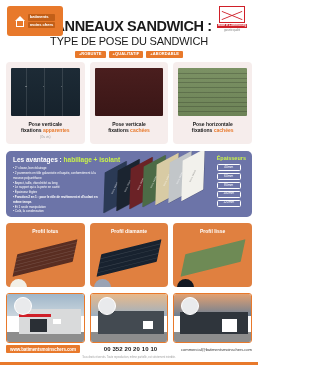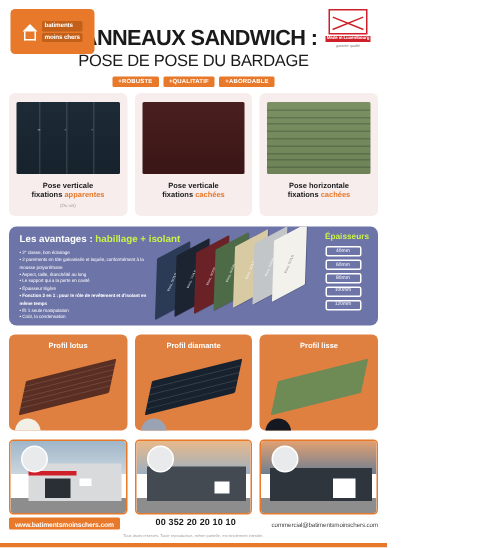--- a/index.html
+++ b/index.html
@@ -227,21 +227,21 @@
       <span class="seal-box">
         <span class="x1"></span>
           <span class="x2"></span>
       </span>
       <span class="seal-label">Made in Luxembourg</span>
       <span class="seal-sub">garantie qualité</span>
     </div>
 
     <div class="title-wrap">
       <div class="title-main">PANNEAUX SANDWICH :</div>
-      <div class="title-sub">POSE DE POSE DU BARDAGE</div>
+      <div class="title-sub">TYPE DE POSE DU SANDWICH</div>
       <div class="badges">
         <span class="badge">+ROBUSTE</span>
         <span class="badge">+QUALITATIF</span>
         <span class="badge">+ABORDABLE</span>
       </div>
     </div>
   </div>
 
   <div class="cards">
 

